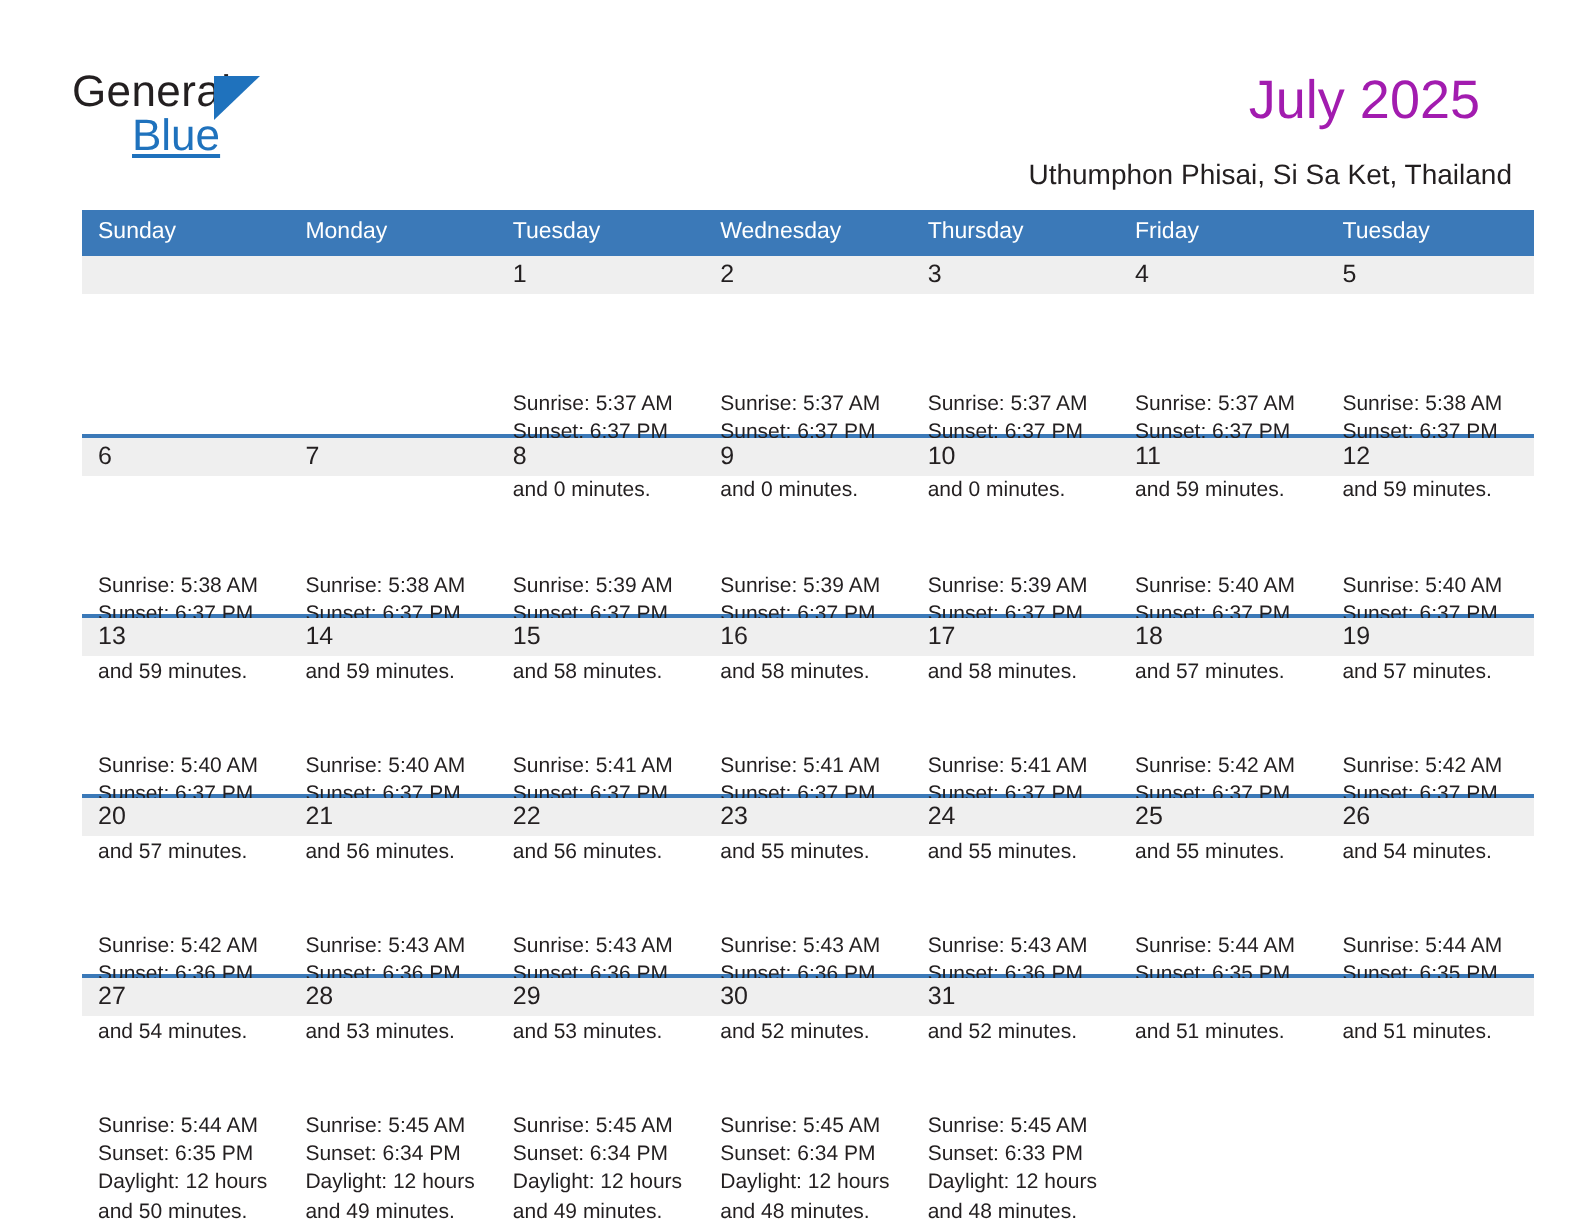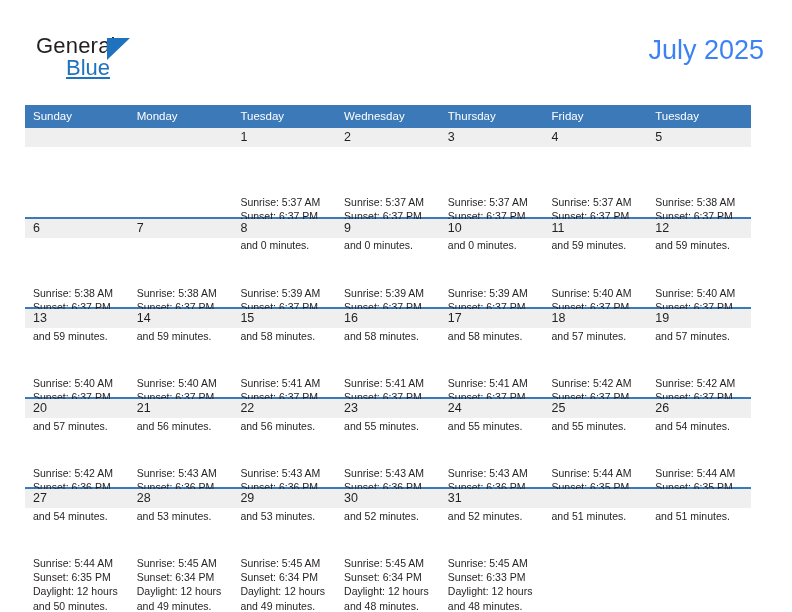--- a/index.html
+++ b/index.html
@@ -61,43 +61,43 @@
     left: 30px;
     top: 22px;
     font-size: 22px;
     color: #1f72bd;
     line-height: 26px;
     text-decoration: underline;
   }
 
   .title {
     position: absolute;
-    right: 28px;
+    right: 52px;
     top: 34px;
     font-size: 27px;
-    color: #3b82f6;
+    color: #a21caf;
     text-align: center;
     line-height: 32px;
     white-space: nowrap;
   }
   .subtitle {
     position: absolute;
     right: 36px;
     top: 79px;
     font-size: 14px;
     color: #231f20;
     text-align: right;
     line-height: 17px;
     white-space: nowrap;
   }
 
   
   .calendar {
     position: absolute;
-    left: 25px;
+    left: 41px;
     top: 105px;
     width: 726px;
     border-collapse: collapse;
     table-layout: fixed;
   }
   .dow-row th {
     background: #3b79b8;
     color: #ffffff;
     font-size: 11.5px;
     font-weight: normal;
@@ -158,20 +158,21 @@
 
   <div class="header">
 
     <div class="logo">
       <span class="logo-general">General</span>
       <span class="logo-tri"></span>
       <span class="logo-blue">Blue</span>
     </div>
 
     <div class="title">July 2025</div>
+    <div class="subtitle">Uthumphon Phisai, Si Sa Ket, Thailand</div>
   </div>
 
   <table class="calendar">
     <thead>
       <tr class="dow-row">
         <th>Sunday</th>
         <th>Monday</th>
         <th>Tuesday</th>
         <th>Wednesday</th>
         <th>Thursday</th>

